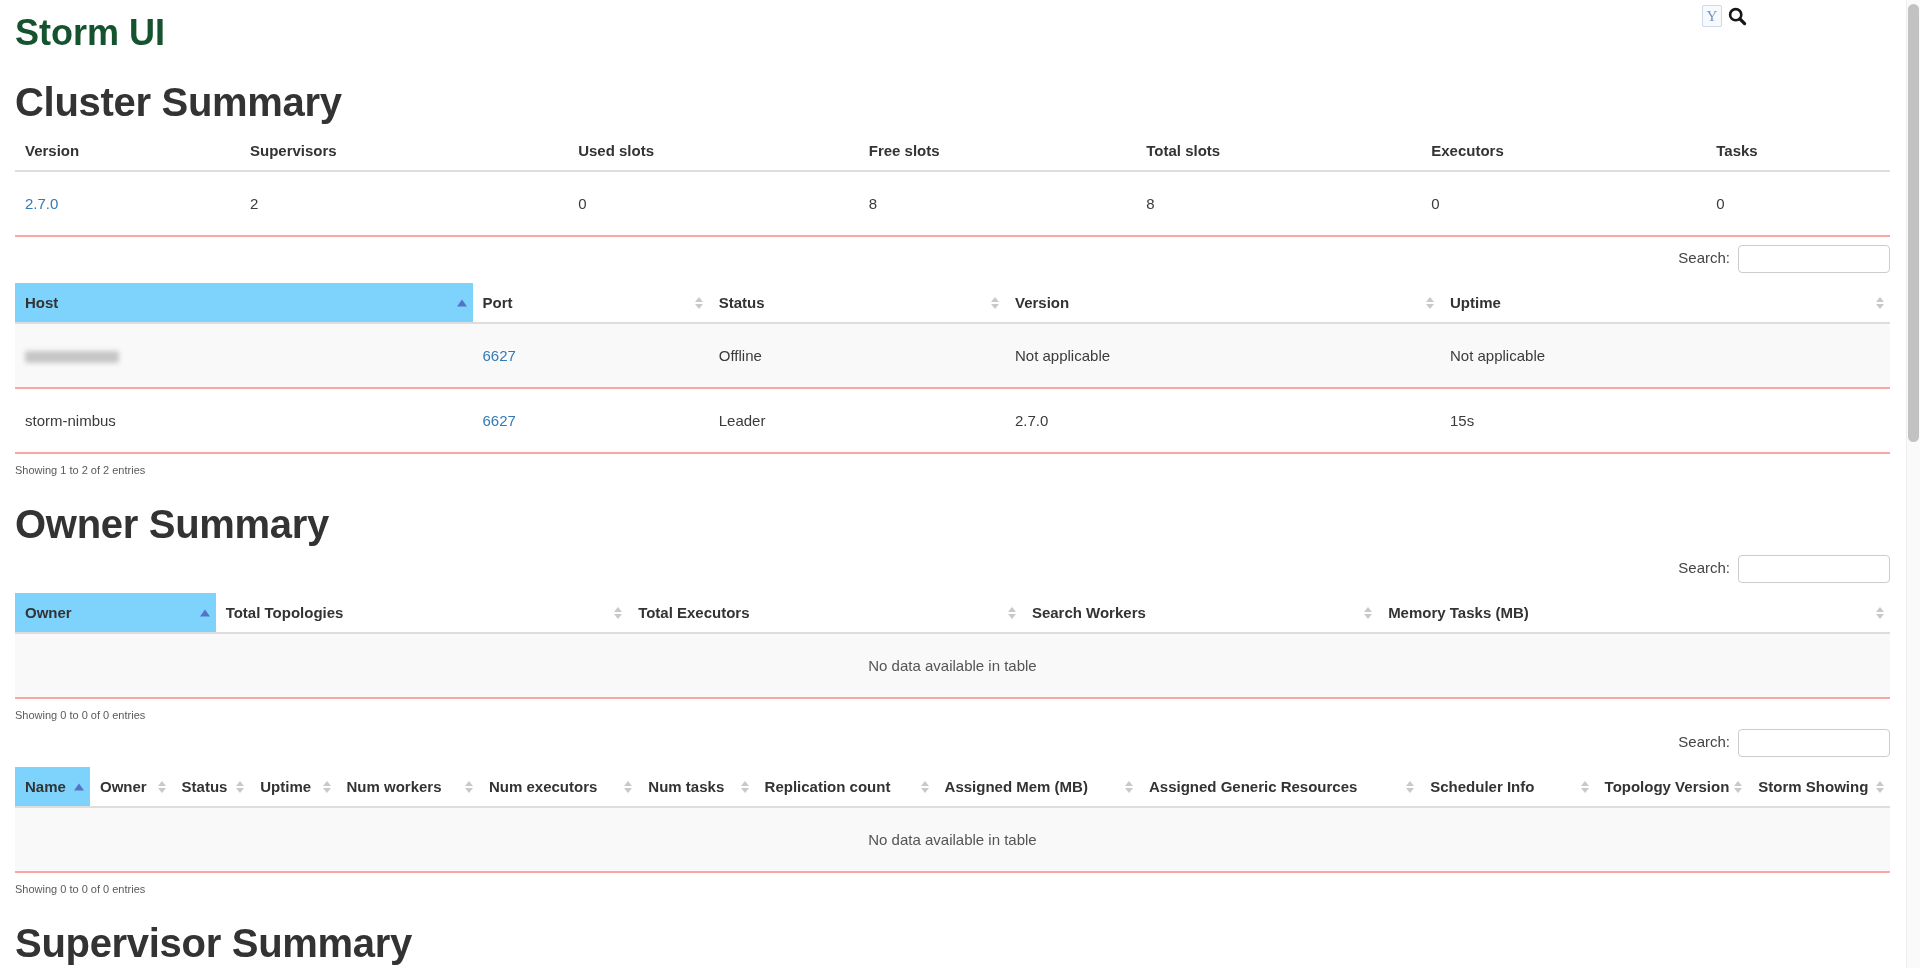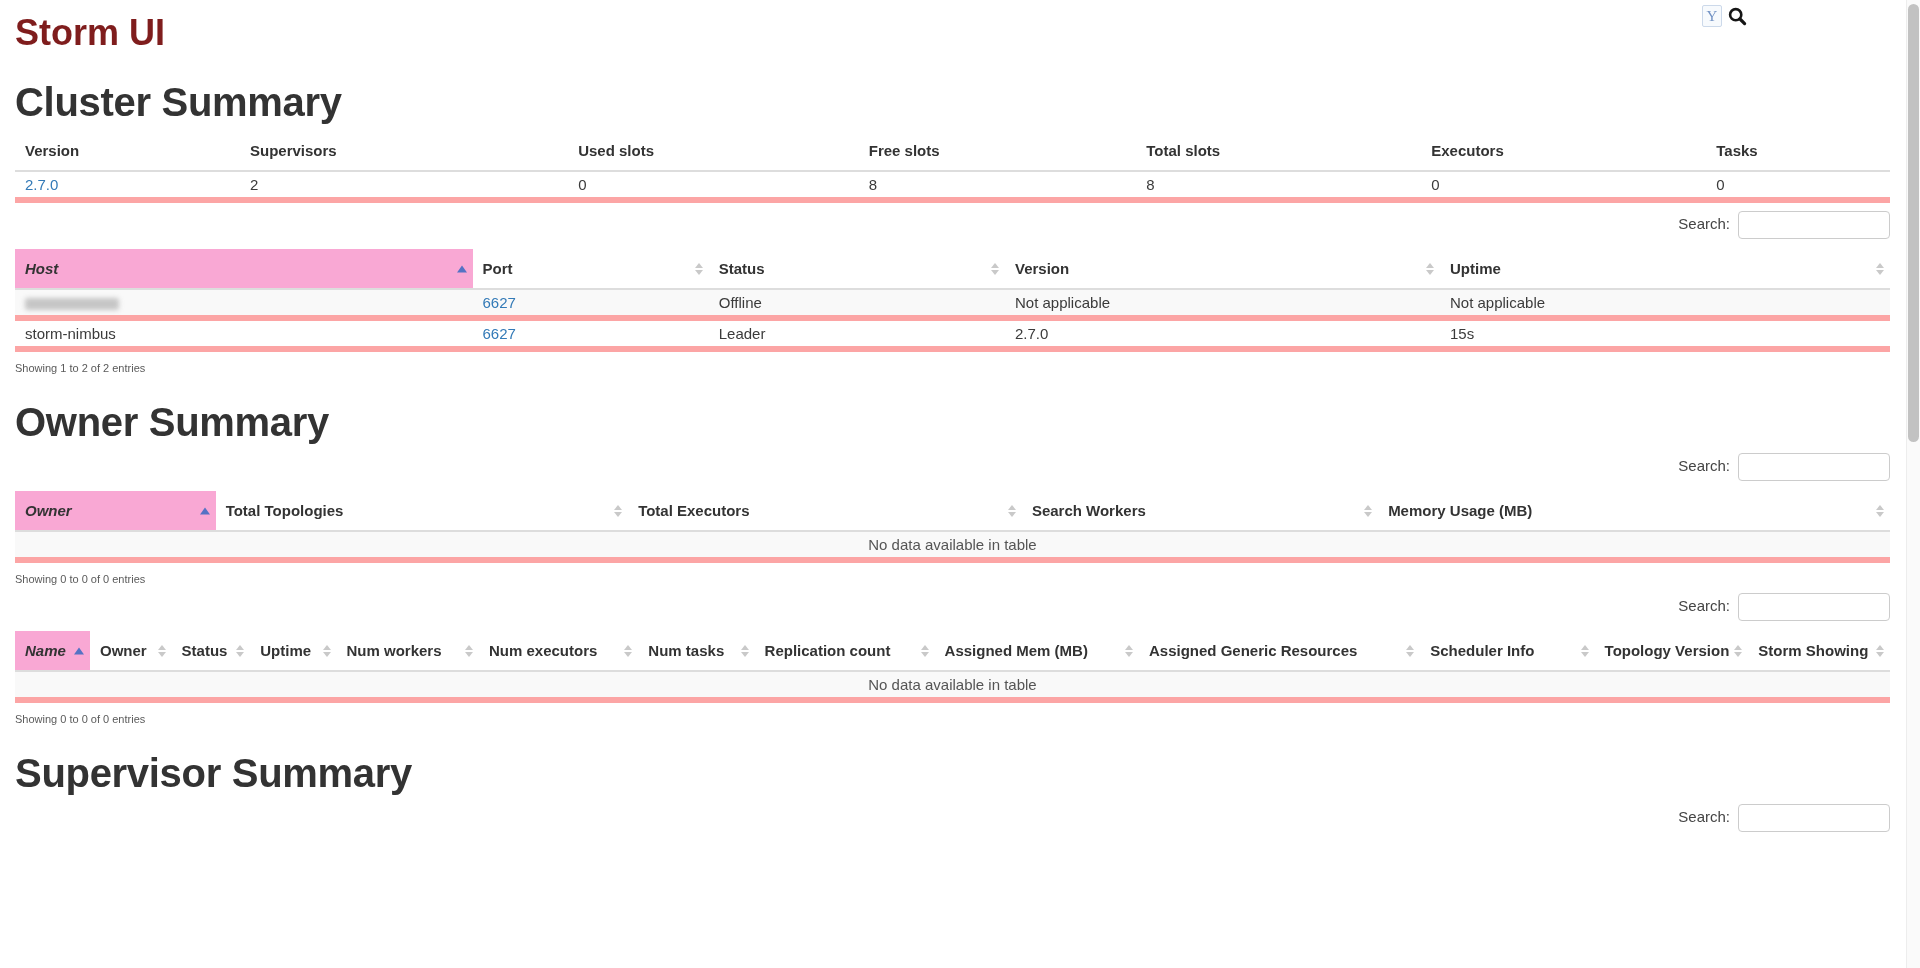--- a/index.html
+++ b/index.html
@@ -2,33 +2,33 @@
 <html><head>
 <meta charset="utf-8">
 <style>
   * { box-sizing: border-box; }
   html,body { margin:0; padding:0; background:#fff; }
   body { font-family:"Liberation Sans", sans-serif; color:#3b3b3b; }
   .viewport { position:relative; width:1920px; height:968px; overflow:hidden; background:#fff; }
   .page { margin-right:14px; padding:0 16px 0 15px; }
 
   h1 { font-size:36px; font-weight:bold; margin:12px 0 8px; }
-  h1 a { color:#7f1d1d; text-decoration:none; }
+  h1 a { color:#14532d; text-decoration:none; }
   h2 { font-size:40px; font-weight:bold; color:#333; margin:26px 0 6px; letter-spacing:-0.3px; }
 
   a { color:#337ab7; text-decoration:none; }
 
   table { width:100%; border-collapse:collapse; table-layout:fixed; font-size:15px; }
   th { text-align:left; font-weight:bold; color:#333; padding:11px 16px 11px 10px;
        border-bottom:2px solid #ddd; position:relative; white-space:nowrap; overflow:hidden; }
-  td { padding:4px 10px; border-bottom:6px solid #fca5a5; color:#3b3b3b;
+  td { padding:23px 10px; border-bottom:2px solid #fca5a5; color:#3b3b3b;
        white-space:nowrap; overflow:hidden; }
   .plain th { padding-right:10px; }
   .dt tbody tr:nth-child(odd) td { background:#f9f9f9; }
-  th.sorted { background:#f9a8d4;font-style:italic; }
+  th.sorted { background:#7dd3fc; }
 
   .arrow-asc { position:absolute; right:6px; top:50%; transform:translateY(-50%);
        width:0; height:0; border-left:5px solid transparent; border-right:5px solid transparent;
        border-bottom:7px solid #5572c4; }
   .sort-both { position:absolute; right:6px; top:50%; transform:translateY(-50%);
        display:flex; flex-direction:column; gap:2px; }
   .sort-both i { display:block; width:0; height:0;
        border-left:4px solid transparent; border-right:4px solid transparent; }
   .sort-both i.up { border-bottom:5px solid #c9c9c9; }
   .sort-both i.dn { border-top:5px solid #c9c9c9; }
@@ -178,21 +178,21 @@
                 <i class="dn"></i>
               </span></th>
           <th><span>Total Executors</span><span class="sort-both">
                 <i class="up"></i>
                 <i class="dn"></i>
               </span></th>
           <th><span>Search Workers</span><span class="sort-both">
                 <i class="up"></i>
                 <i class="dn"></i>
               </span></th>
-          <th><span>Memory Usage (MB)</span><span class="sort-both">
+          <th><span>Memory Tasks (MB)</span><span class="sort-both">
                 <i class="up"></i>
                 <i class="dn"></i>
               </span></th>
         </tr>
       </thead>
       <tbody>
         <tr>
           <td class="empty-cell" colspan="5">No data available in table</td>
         </tr>
       </tbody>

